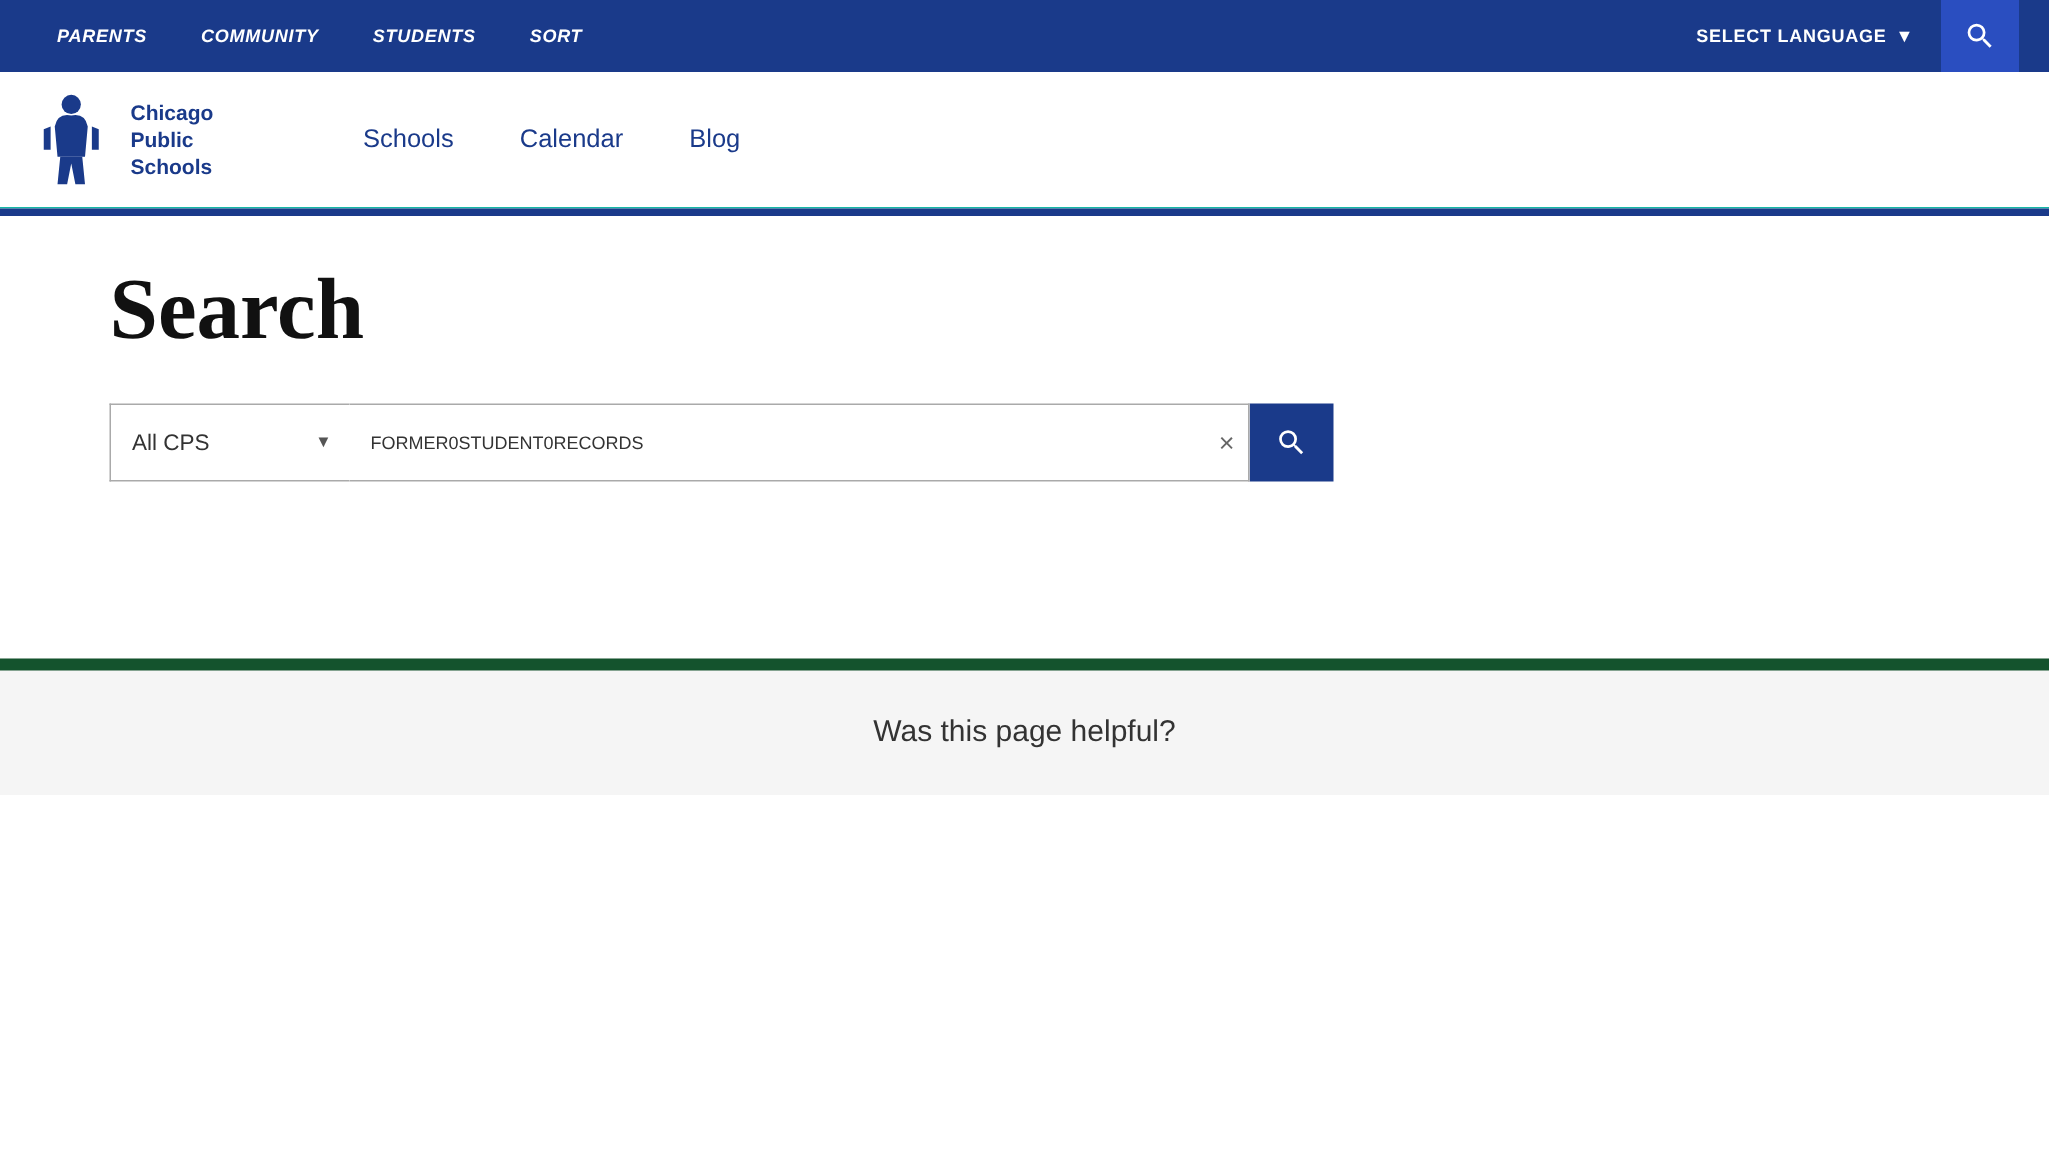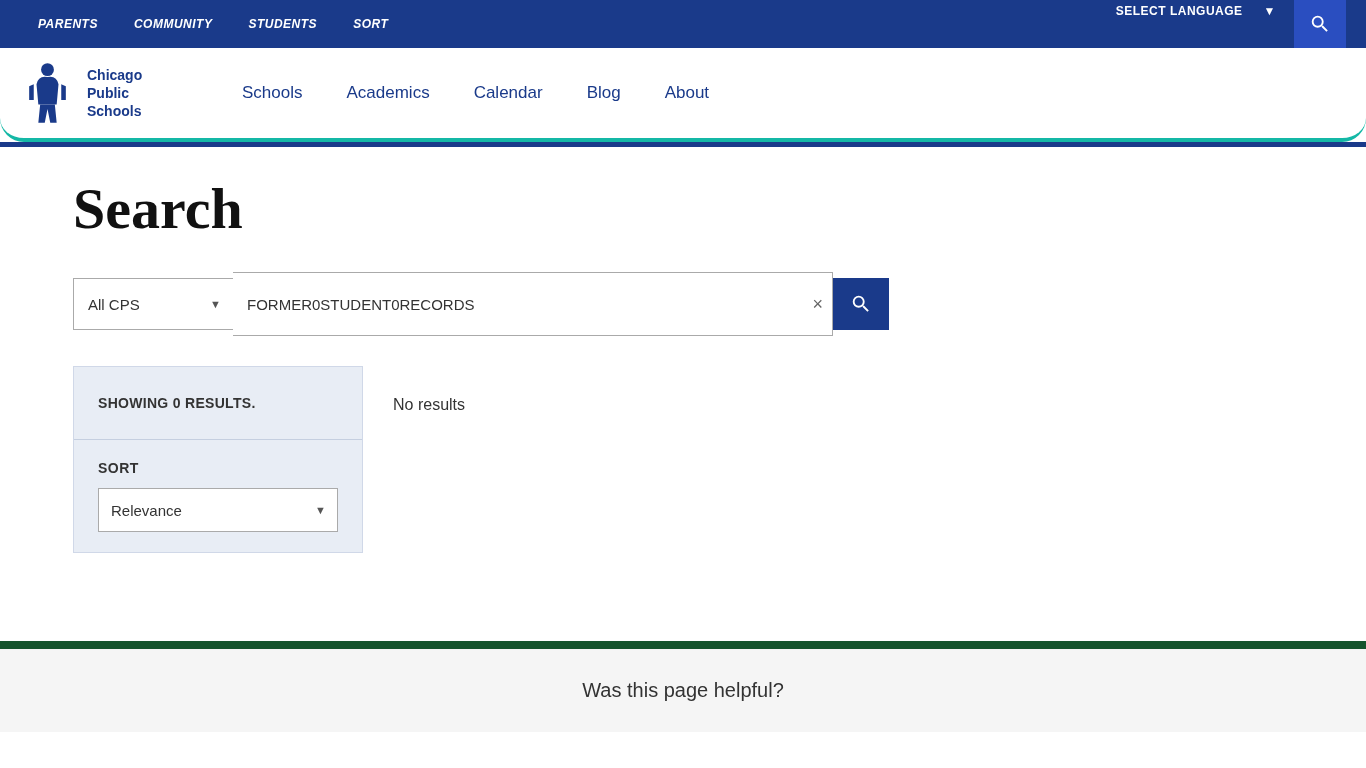--- a/index.html
+++ b/index.html
@@ -39,42 +39,41 @@
       color: #fff;
       font-size: 12px;
       font-weight: bold;
       letter-spacing: 0.5px;
       background: transparent;
       border: none;
       cursor: pointer;
       padding: 0 18px;
       height: 40px;
       display: flex;
-      align-items: flex-start;
-      gap: 21px;
+      align-items: center;
+      gap: 6px;
     }
     .search-btn-top {
       background: #2a4ec0;
       border: none;
       width: 52px;
       height: 48px;
       cursor: pointer;
       display: flex;
       align-items: center;
       justify-content: center;
     }
     .search-btn-top svg { fill: #fff; }
 
     
     .header {
       display: flex;
       align-items: center;
       padding: 10px 20px;
-      border-bottom: 4px solid #14b8a6;
-      border-radius: 24px;
+      border-bottom: 1px solid #14b8a6;
     }
     .logo-area {
       display: flex;
       align-items: center;
       gap: 12px;
       text-decoration: none;
       width: 200px;
     }
     .logo-svg {
       width: 55px;
@@ -160,23 +159,23 @@
       pointer-events: none;
     }
     .search-input-wrapper {
       position: relative;
       flex: 1;
       max-width: 600px;
     }
     .search-input {
       border: 1.5px solid #aaa;
       border-left: none;
-      height: 64px;
+      height: 52px;
       padding: 0 40px 0 14px;
-      font-size: 15px;
+      font-size: 12px;
       color: #333;
       width: 100%;
       outline: none;
     }
     .clear-btn {
       position: absolute;
       right: 10px;
       top: 50%;
       transform: translateY(-50%);
       background: none;
@@ -312,24 +311,22 @@
       <path d="M50 30 L45 28 L45 45 L50 45 Z" fill="#1a3a8a"></path>
     </svg>
     <div class="logo-text">
       <div>Chicago</div>
       <div>Public</div>
       <div>Schools</div>
     </div>
   </a>
   <nav class="main-nav">
     <a href="#">Schools</a>
-    <a href="#">Academics</a>
     <a href="#">Calendar</a>
     <a href="#">Blog</a>
-    <a href="#">About</a>
   </nav>
 </header>
 
 <div class="blue-divider"></div>
 
 <main class="page-content">
   <h1 class="page-title">Search</h1>
 
   <div class="search-area">
     <div class="search-filter-wrapper">
@@ -339,33 +336,17 @@
       <input type="text" class="search-input" value="FORMER0STUDENT0RECORDS" style="">
       <button class="clear-btn">×</button>
     </div>
     <button class="search-submit-btn">
       <svg width="22" height="22" viewBox="0 0 24 24">
         <path d="M15.5 14h-.79l-.28-.27A6.471 6.471 0 0 0 16 9.5 6.5 6.5 0 1 0 9.5 16c1.61 0 3.09-.59 4.23-1.57l.27.28v.79l5 4.99L20.49 19l-4.99-5zm-6 0C7.01 14 5 11.99 5 9.5S7.01 5 9.5 5 14 7.01 14 9.5 11.99 14 9.5 14z"></path>
       </svg>
     </button>
   </div>
 
-  <div class="results-layout">
-
-    <aside class="sidebar">
-      <div class="showing-count">SHOWING 0 RESULTS.</div>
-      <div class="sort-section">
-        <div class="sort-label">SORT</div>
-        <div class="sort-select-wrapper">
-          <select class="sort-select"><option>Relevance</option><option>Date</option></select>
-        </div>
-      </div>
-    </aside>
-
-    <div class="results-main">
-      <p class="no-results-text">No results</p>
-    </div>
-  </div>
 </main>
 
 <div class="footer-hint">
   <p class="footer-hint-title">Was this page helpful?</p>
 </div>
 
 </body></html>

